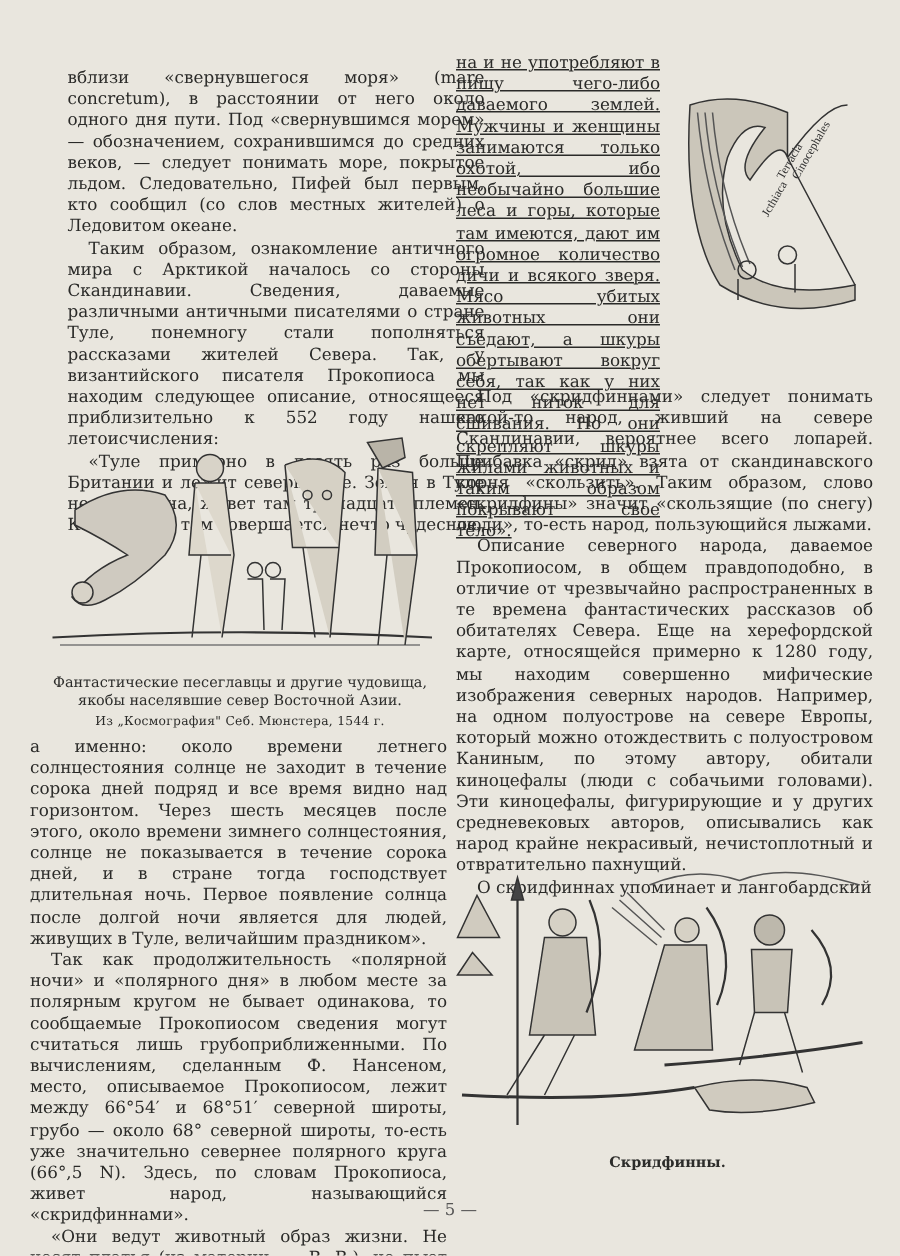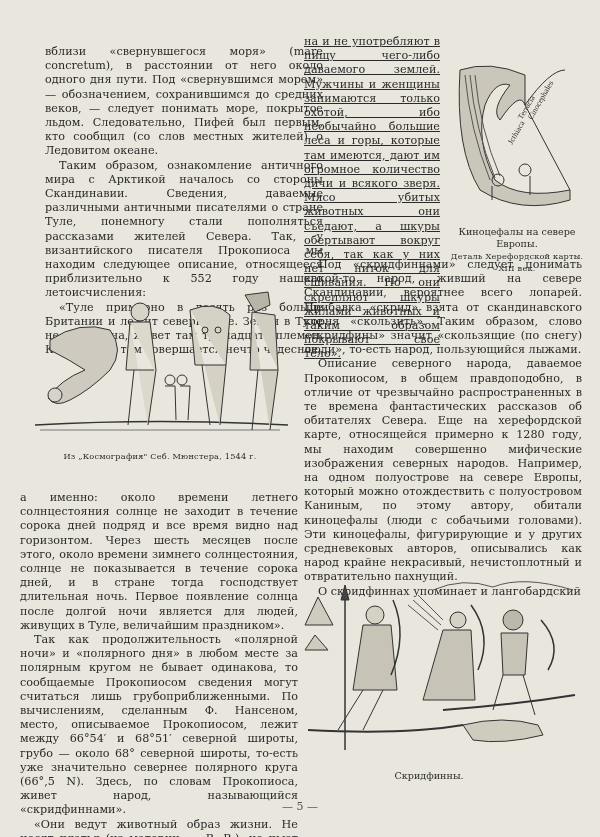--- a/index.html
+++ b/index.html
@@ -18,21 +18,21 @@
   #col-right-narrow { left: 304px; top: 35px; width: 136px; text-decoration: underline; }
   #col-right-wide { left: 304px; top: 258px; width: 278px; }
   .fig { position: absolute; }
   .caption { text-align: center; font-size: 9.6px; line-height: 12px; color: #2c2c2a; }
   .caption .sub { font-size: 8.2px; letter-spacing: 0.2px; }
   #fig-monsters { left: 30px; top: 290px; width: 262px; height: 150px; }
   #cap-monsters { left: 20px; top: 450px; width: 280px; position: absolute; }
   #fig-cyno { left: 450px; top: 30px; width: 130px; height: 180px; }
   #cap-cyno { left: 443px; top: 226px; width: 148px; position: absolute; }
   #fig-skrid { left: 303px; top: 575px; width: 280px; height: 190px; }
-  #cap-skrid { left: 294px; top: 770px; width: 270px; position: absolute; }
+  #cap-skrid { left: 310px; top: 770px; width: 270px; position: absolute; font-weight: bold; }
   #page-number { position: absolute; left: 270px; top: 800px; width: 60px; text-align: center; font-size: 11px; color: #555; }
   svg { display: block; }
 </style>
 </head>
 <body>
 
 <div class="page">
 
   <div class="col" id="col-left">
     <p>вблизи «свернувшегося моря» (mare concretum), в расстоянии от него около одного дня пути. Под «свернувшимся морем» — обозначением, сохранившимся до средних веков, — следует понимать море, покрытое льдом. Следовательно, Пифей был первым, кто сообщил (со слов местных жителей) о Ледовитом океане.</p>
@@ -60,20 +60,21 @@
         <path d="M160 20 Q 185 10 200 25 L 196 75 L 190 135 M172 75 L 180 135 M160 20 L 165 75 L 196 75" fill="#d6d1c5"></path>
         <circle cx="175" cy="40" r="3"></circle>
           <circle cx="188" cy="40" r="3"></circle>
 
         <path d="M215 5 L 238 2 L 240 15 L 225 22 Z" fill="#b9b4a8"></path>
         <path d="M222 22 L 245 25 L 248 80 L 240 140 M228 80 L 222 140 M222 22 L 220 80 L 248 80" fill="#d2cdc1"></path>
       </g>
     </svg>
   </div>
   <div class="caption" id="cap-monsters">
+    <div>Фантастические песеглавцы и другие чудовища, якобы населявшие север Восточной Азии.</div>
     <div class="sub">Из „Космография" Себ. Мюнстера, 1544 г.</div>
   </div>
 
   <div class="col" style="left:20px; top:491px; width:278px;">
     <p>а именно: около времени летнего солнцестояния солнце не заходит в течение сорока дней подряд и все время видно над горизонтом. Через шесть месяцев после этого, около времени зимнего солнцестояния, солнце не показывается в течение сорока дней, и в стране тогда господствует длительная ночь. Первое появление солнца после долгой ночи является для людей, живущих в Туле, величайшим праздником».</p>
     <p class="ind">Так как продолжительность «полярной ночи» и «полярного дня» в любом месте за полярным кругом не бывает одинакова, то сообщаемые Прокопиосом сведения могут считаться лишь грубоприближенными. По вычислениям, сделанным Ф. Нансеном, место, описываемое Прокопиосом, лежит между 66°54′ и 68°51′ северной широты, грубо — около 68° северной широты, то-есть уже значительно севернее полярного круга (66°,5 N). Здесь, по словам Прокопиоса, живет народ, называющийся «скридфиннами».</p>
     <p class="ind">«Они ведут животный образ жизни. Не носят платья (из материи. — В. В.), не пьют ви-</p>
   </div>
 
   <div class="col" id="col-right-narrow">
@@ -91,24 +92,20 @@
         <circle cx="48" cy="150" r="6"></circle>
           <circle cx="75" cy="140" r="6"></circle>
         <path d="M42 156 L 42 170 M80 146 L 80 165"></path>
       </g>
       <g font-family="Liberation Serif, serif" font-size="8" fill="#333">
         <text x="62" y="115" transform="rotate(-60 62 115)">Jcthiaca</text>
         <text x="72" y="90" transform="rotate(-60 72 90)">Terracia</text>
         <text x="82" y="90" transform="rotate(-60 82 90)">Cinocephales</text>
       </g>
     </svg>
-  </div>
-  <div class="caption" id="cap-cyno">
-    <div>Киноцефалы на севере Европы.</div>
-    <div class="sub">Деталь Херефордской карты. XIII век.</div>
   </div>
 
   <div class="col" id="col-right-wide">
     <p class="ind">Под «скридфиннами» следует понимать какой-то народ, живший на севере Скандинавии, вероятнее всего лопарей. Прибавка «скрид» взята от скандинавского корня «скользить». Таким образом, слово «скридфины» значит «скользящие (по снегу) люди», то-есть народ, пользующийся лыжами.</p>
     <p class="ind">Описание северного народа, даваемое Прокопиосом, в общем правдоподобно, в отличие от чрезвычайно распространенных в те времена фантастических рассказов об обитателях Севера. Еще на херефордской карте, относящейся примерно к 1280 году, мы находим совершенно мифические изображения северных народов. Например, на одном полуострове на севере Европы, который можно отождествить с полуостровом Каниным, по этому автору, обитали киноцефалы (люди с собачьими головами). Эти киноцефалы, фигурирующие и у других средневековых авторов, описывались как народ крайне некрасивый, нечистоплотный и отвратительно пахнущий.</p>
     <p class="ind">О скридфиннах упоминает и лангобардский</p>
   </div>
 
   <div class="fig" id="fig-skrid">
     <svg width="280" height="190" viewBox="0 0 280 190">

